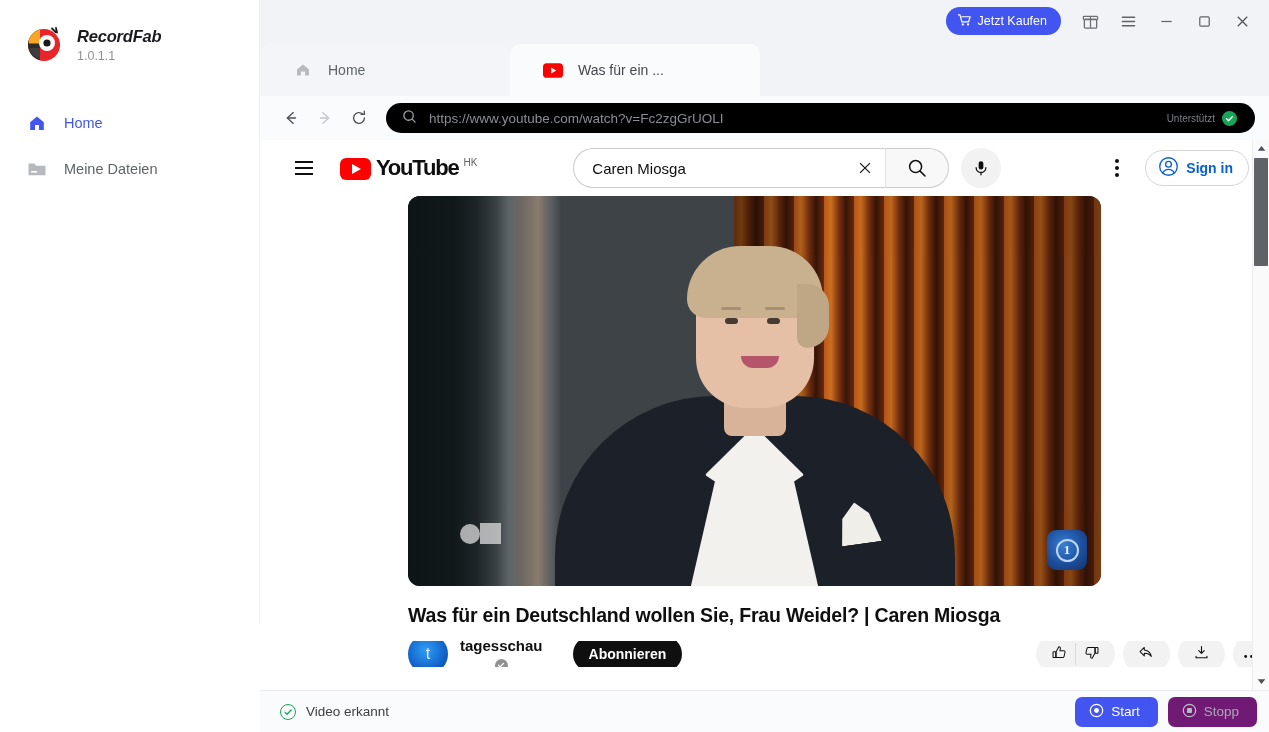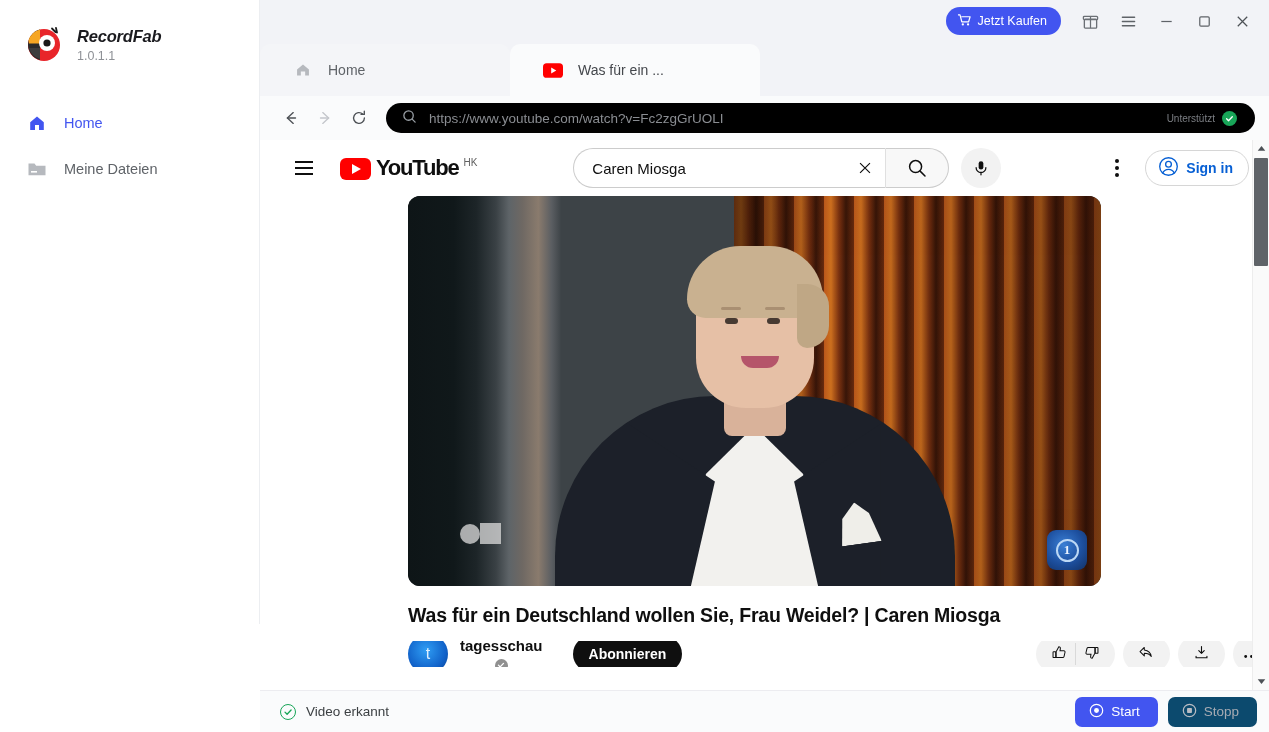--- a/index.html
+++ b/index.html
@@ -448,21 +448,21 @@
   }
   .sb-actions { margin-left: auto; display: flex; align-items: center; gap: 10px; }
   .btn-start, .btn-stop {
     height: 30px; border-radius: 7px;
     display: flex; align-items: center; gap: 7px;
     padding: 0 18px 0 14px;
     font-size: 13.5px; border: none; cursor: pointer;
     font-family: "Liberation Sans", sans-serif;
   }
   .btn-start { background: #4255f0; color: #fff; justify-content: flex-end; }
-  .btn-stop { background: #0c4a6e; color: #a7abb3; cursor: default; }
+  .btn-stop { background: #701a75; color: #a7abb3; cursor: default; }
 </style>
 </head>
 <body>
 
 <div id="app">
 
   <aside class="sidebar">
     <div class="brand">
       <div class="brand-logo">
         <svg width="44" height="44" viewBox="0 0 44 44">

